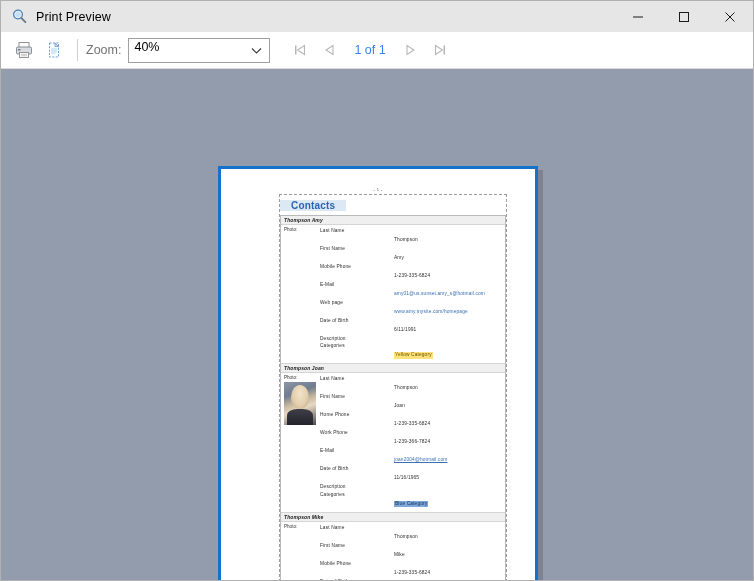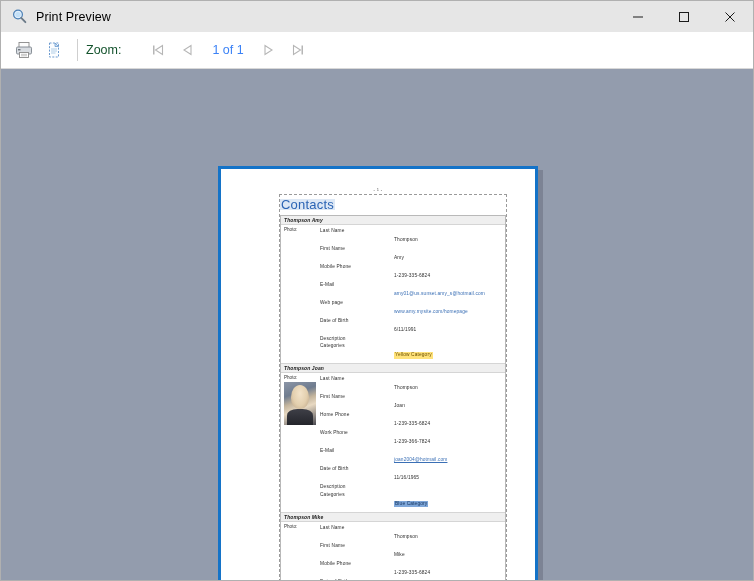--- a/index.html
+++ b/index.html
@@ -93,21 +93,21 @@
     cursor: default;
   }
   .tb-sep {
     width: 1px;
     height: 22px;
     background: #cfcfcf;
     margin: 0 8px;
   }
   .zoom-label {
     font-size: 12.5px;
-    color: #14532d;
+    color: #737373;
     margin-right: 7px;
     white-space: nowrap;
   }
   .zoom-select {
     width: 142px;
     height: 25px;
     border: 1px solid #a0a0a0;
     background: #ffffff;
     display: flex;
     align-items: center;
@@ -235,27 +235,27 @@
   }
 
   .doc-body {
     position: absolute;
     left: 59px;
     top: 26px;
     width: 226px;
   }
 
   .doc-title {
-    font-size: 13px;
+    font-size: 10px;
     color: #2b64b4;
     font-family: "Liberation Sans", sans-serif;
-    font-weight: 400;
+    font-weight: 700;
     background: #dde8f5;
     display: inline-block;
-    padding: 0 1px;
+    padding: 0 11px;
     line-height: 11px;
     letter-spacing: 0.2px;
   }
 
   .contacts-table {
     margin-top: 2px;
     width: 226px;
     border: 1px solid #b9b9b9;
     box-sizing: border-box;
     background: #fff;
@@ -415,20 +415,28 @@
         <line x1="7" y1="9" x2="13" y2="9" stroke="#9fc0e0" stroke-width="0.8"></line>
         <line x1="7" y1="11" x2="13" y2="11" stroke="#9fc0e0" stroke-width="0.8"></line>
         <line x1="7" y1="13" x2="11.5" y2="13" stroke="#9fc0e0" stroke-width="0.8"></line>
       </svg>
     </button>
 
     <div class="tb-sep"></div>
 
     <span class="zoom-label">Zoom:</span>
 
+    <div class="zoom-select">
+      <span class="zoom-value">40%</span>
+      <span class="zoom-arrow">
+        <svg width="11" height="8" viewBox="0 0 11 8">
+          <path d="M1 1.5 L5.5 6 L10 1.5" fill="none" stroke="#3a3a3a" stroke-width="1.1"></path>
+        </svg>
+      </span>
+    </div>
 
     <div class="nav-group">
       <button class="nav-btn">
         <svg width="16" height="16" viewBox="0 0 16 16">
           <rect x="3" y="3.5" width="1.5" height="9" fill="#b6b6b6"></rect>
           <path d="M12.5 3.5 L12.5 12.5 L5.5 8 Z" fill="none" stroke="#b6b6b6" stroke-width="1.1"></path>
         </svg>
       </button>
       <button class="nav-btn">
         <svg width="16" height="16" viewBox="0 0 16 16">

